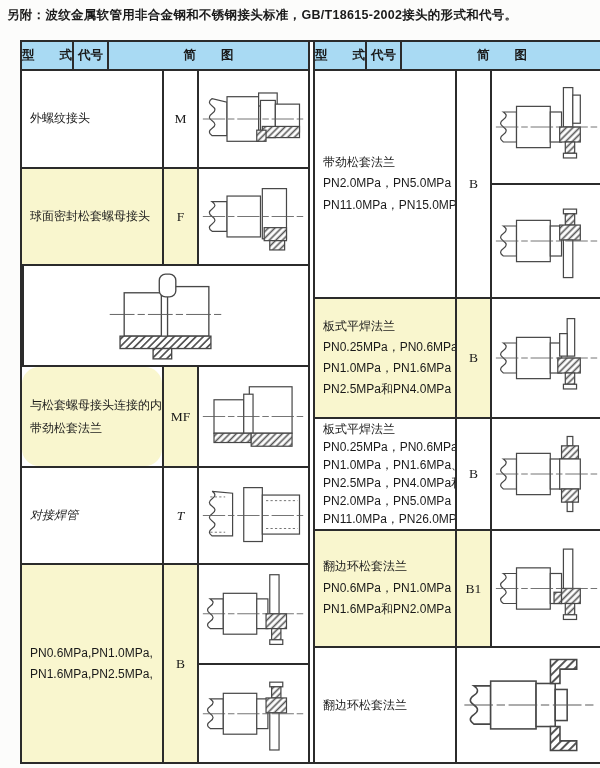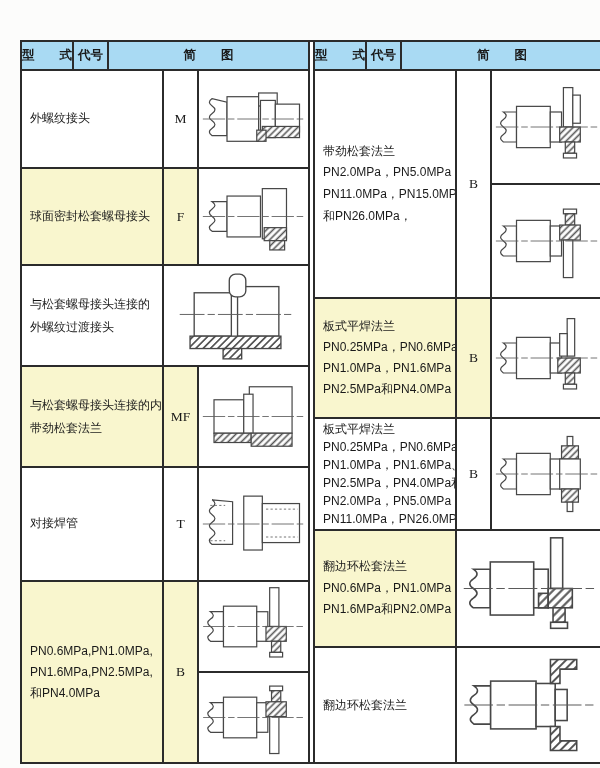--- a/index.html
+++ b/index.html
@@ -34,20 +34,21 @@
   .diag{flex:1;min-height:0;display:flex;align-items:center;justify-content:center;
         padding:2px;}
   .diag + .diag{border-top:2px solid var(--border);}
   .diag svg{width:100%;height:100%;display:block;}
   .type-line{white-space:nowrap;}
 </style>
 </head>
 <body>
 
 <div class="page" style="--header-bg: #A9DAF3; --alt-bg: #F9F6CE; --border: #2b2b2b;">
+  <div class="title">另附：波纹金属软管用非合金钢和不锈钢接头标准，GB/T18615-2002接头的形式和代号。</div>
 
   <div class="tbl">
     <div class="half left">
       <div class="hrow">
         <div class="hcell type">型　　式</div>
         <div class="hcell code" style="width:35px;border-left:2px solid var(--border);">代号</div>
         <div class="hcell diagram" style="flex:1;border-left:2px solid var(--border);">简　　图</div>
       </div>
       <div class="rows" id="rows-left">
           <div class="row" style="height: 98px;">
@@ -94,45 +95,41 @@
                   <rect x="28" y="24" width="36" height="44" rx="0" fill="#fff" stroke="#474747" stroke-width="1.3"></rect>
                   <rect x="66" y="16" width="26" height="54" rx="0" fill="#fff" stroke="#474747" stroke-width="1.3"></rect>
                   <rect x="68" y="58" width="24" height="14" fill="url(#hp1)" stroke="#474747" stroke-width="1.3"></rect>
                   <rect x="74" y="72" width="16" height="10" fill="url(#hp1)" stroke="#474747" stroke-width="1.3"></rect>
                   <line x1="2" y1="46" x2="111" y2="46" stroke="#5a5a5a" stroke-width="0.9" stroke-dasharray="24 3 7 3"></line>
                 </svg>
               </div>
             </div>
           </div>
           <div class="row" style="height: 101px;">
-            <div class="cell type" style="line-height: 1.9;">
-              <div class="type-line">与松套螺母接头连接的</div>
-              <div class="type-line">外螺纹过渡接头</div>
-            </div>
             <div class="cell diagram">
               <div class="diag">
                 <svg viewBox="0 0 113 92" preserveAspectRatio="xMidYMid meet" xmlns="http://www.w3.org/2000/svg">
                   <defs>
                     <pattern id="hp2" patternUnits="userSpaceOnUse" width="5" height="5" patternTransform="rotate(45)">
                       <rect width="5" height="5" fill="#fff"></rect>
                       <line x1="2.5" y1="0" x2="2.5" y2="5" stroke="#555" stroke-width="1.7"></line>
                     </pattern>
                   </defs>
                   <rect x="16" y="24" width="36" height="42" rx="0" fill="#fff" stroke="#474747" stroke-width="1.3"></rect>
                   <rect x="58" y="18" width="40" height="48" rx="0" fill="#fff" stroke="#474747" stroke-width="1.3"></rect>
                   <rect x="50" y="6" width="16" height="22" rx="6" fill="#fff" stroke="#474747" stroke-width="1.3"></rect>
                   <rect x="12" y="66" width="88" height="12" fill="url(#hp2)" stroke="#474747" stroke-width="1.3"></rect>
                   <rect x="44" y="78" width="18" height="10" fill="url(#hp2)" stroke="#474747" stroke-width="1.3"></rect>
                   <line x1="2" y1="45" x2="111" y2="45" stroke="#5a5a5a" stroke-width="0.9" stroke-dasharray="24 3 7 3"></line>
                 </svg>
               </div>
             </div>
           </div>
           <div class="row alt" style="height: 101px;">
-            <div class="cell type" style="line-height: 1.9;">
+            <div class="cell type" style="line-height: 1.9; border-radius: 17px;">
               <div class="type-line">与松套螺母接头连接的内</div>
               <div class="type-line">带劲松套法兰</div>
             </div>
             <div class="cell code">MF</div>
             <div class="cell diagram">
               <div class="diag">
                 <svg viewBox="0 0 113 92" preserveAspectRatio="xMidYMid meet" xmlns="http://www.w3.org/2000/svg">
                   <defs>
                     <pattern id="hp3" patternUnits="userSpaceOnUse" width="5" height="5" patternTransform="rotate(45)">
                       <rect width="5" height="5" fill="#fff"></rect>
@@ -142,21 +139,21 @@
                   <rect x="14" y="28" width="32" height="36" rx="0" fill="#fff" stroke="#474747" stroke-width="1.3"></rect>
                   <rect x="52" y="14" width="46" height="50" rx="0" fill="#fff" stroke="#474747" stroke-width="1.3"></rect>
                   <rect x="46" y="22" width="10" height="42" rx="0" fill="#fff" stroke="#474747" stroke-width="1.3"></rect>
                   <rect x="14" y="64" width="40" height="10" fill="url(#hp3)" stroke="#474747" stroke-width="1.3"></rect>
                   <rect x="54" y="64" width="44" height="14" fill="url(#hp3)" stroke="#474747" stroke-width="1.3"></rect>
                   <line x1="2" y1="46" x2="111" y2="46" stroke="#5a5a5a" stroke-width="0.9" stroke-dasharray="24 3 7 3"></line>
                 </svg>
               </div>
             </div>
           </div>
-          <div class="row" style="height: 114px;">
+          <div class="row" style="height: 97px; font-style: italic;">
             <div class="cell type" style="line-height: 1.6;">
               <div class="type-line">对接焊管</div>
             </div>
             <div class="cell code">T</div>
             <div class="cell diagram">
               <div class="diag">
                 <svg viewBox="0 0 113 92" preserveAspectRatio="xMidYMid meet" xmlns="http://www.w3.org/2000/svg">
                   <defs>
                     <pattern id="hp4" patternUnits="userSpaceOnUse" width="5" height="5" patternTransform="rotate(45)">
                       <rect width="5" height="5" fill="#fff"></rect>
@@ -172,21 +169,20 @@
                   <line x1="10" y1="64" x2="26" y2="64" stroke="#5a5a5a" stroke-width="0.9" stroke-dasharray="2.4 2.4"></line>
                   <line x1="2" y1="46" x2="111" y2="46" stroke="#5a5a5a" stroke-width="0.9" stroke-dasharray="24 3 7 3"></line>
                 </svg>
               </div>
             </div>
           </div>
           <div class="row alt fill">
             <div class="cell type" style="line-height: 1.75;">
               <div class="type-line">PN0.6MPa,PN1.0MPa,</div>
               <div class="type-line">PN1.6MPa,PN2.5MPa,</div>
-              <div class="type-line">和PN4.0MPa</div>
             </div>
             <div class="cell code">B</div>
             <div class="cell diagram">
               <div class="diag">
                 <svg viewBox="0 0 113 92" preserveAspectRatio="xMidYMid meet" xmlns="http://www.w3.org/2000/svg">
                   <defs>
                     <pattern id="hp5" patternUnits="userSpaceOnUse" width="5" height="5" patternTransform="rotate(45)">
                       <rect width="5" height="5" fill="#fff"></rect>
                       <line x1="2.5" y1="0" x2="2.5" y2="5" stroke="#555" stroke-width="1.7"></line>
                     </pattern>
@@ -231,21 +227,20 @@
         <div class="hcell type">型　　式</div>
         <div class="hcell code" style="width:35px;border-left:2px solid var(--border);">代号</div>
         <div class="hcell diagram" style="flex:1;border-left:2px solid var(--border);">简　　图</div>
       </div>
       <div class="rows" id="rows-right">
           <div class="row" style="height: 228px;">
             <div class="cell type" style="line-height: 1.8;">
               <div class="type-line">带劲松套法兰</div>
               <div class="type-line">PN2.0MPa，PN5.0MPa，</div>
               <div class="type-line">PN11.0MPa，PN15.0MPa，</div>
-              <div class="type-line">和PN26.0MPa，</div>
             </div>
             <div class="cell code">B</div>
             <div class="cell diagram">
               <div class="diag">
                 <svg viewBox="0 0 113 92" preserveAspectRatio="xMidYMid meet" xmlns="http://www.w3.org/2000/svg">
                   <defs>
                     <pattern id="hp7" patternUnits="userSpaceOnUse" width="5" height="5" patternTransform="rotate(45)">
                       <rect width="5" height="5" fill="#fff"></rect>
                       <line x1="2.5" y1="0" x2="2.5" y2="5" stroke="#555" stroke-width="1.7"></line>
                     </pattern>
@@ -342,20 +337,21 @@
                 </svg>
               </div>
             </div>
           </div>
           <div class="row alt" style="height: 117px;">
             <div class="cell type" style="line-height: 1.8;">
               <div class="type-line">翻边环松套法兰</div>
               <div class="type-line">PN0.6MPa，PN1.0MPa，</div>
               <div class="type-line">PN1.6MPa和PN2.0MPa，</div>
             </div>
+            <div class="cell code">B1</div>
             <div class="cell diagram">
               <div class="diag">
                 <svg viewBox="0 0 113 92" preserveAspectRatio="xMidYMid meet" xmlns="http://www.w3.org/2000/svg">
                   <defs>
                     <pattern id="hp11" patternUnits="userSpaceOnUse" width="5" height="5" patternTransform="rotate(45)">
                       <rect width="5" height="5" fill="#fff"></rect>
                       <line x1="2.5" y1="0" x2="2.5" y2="5" stroke="#555" stroke-width="1.7"></line>
                     </pattern>
                   </defs>
                   <path d="M 24 62 L 10 62 q -6 -4 0 -8 q 6 -4 0 -8 q -6 -4 0 -8 q 6 -4 0 -8 L 24 30 Z" fill="#fff" stroke="#474747" stroke-width="1.3"></path>

